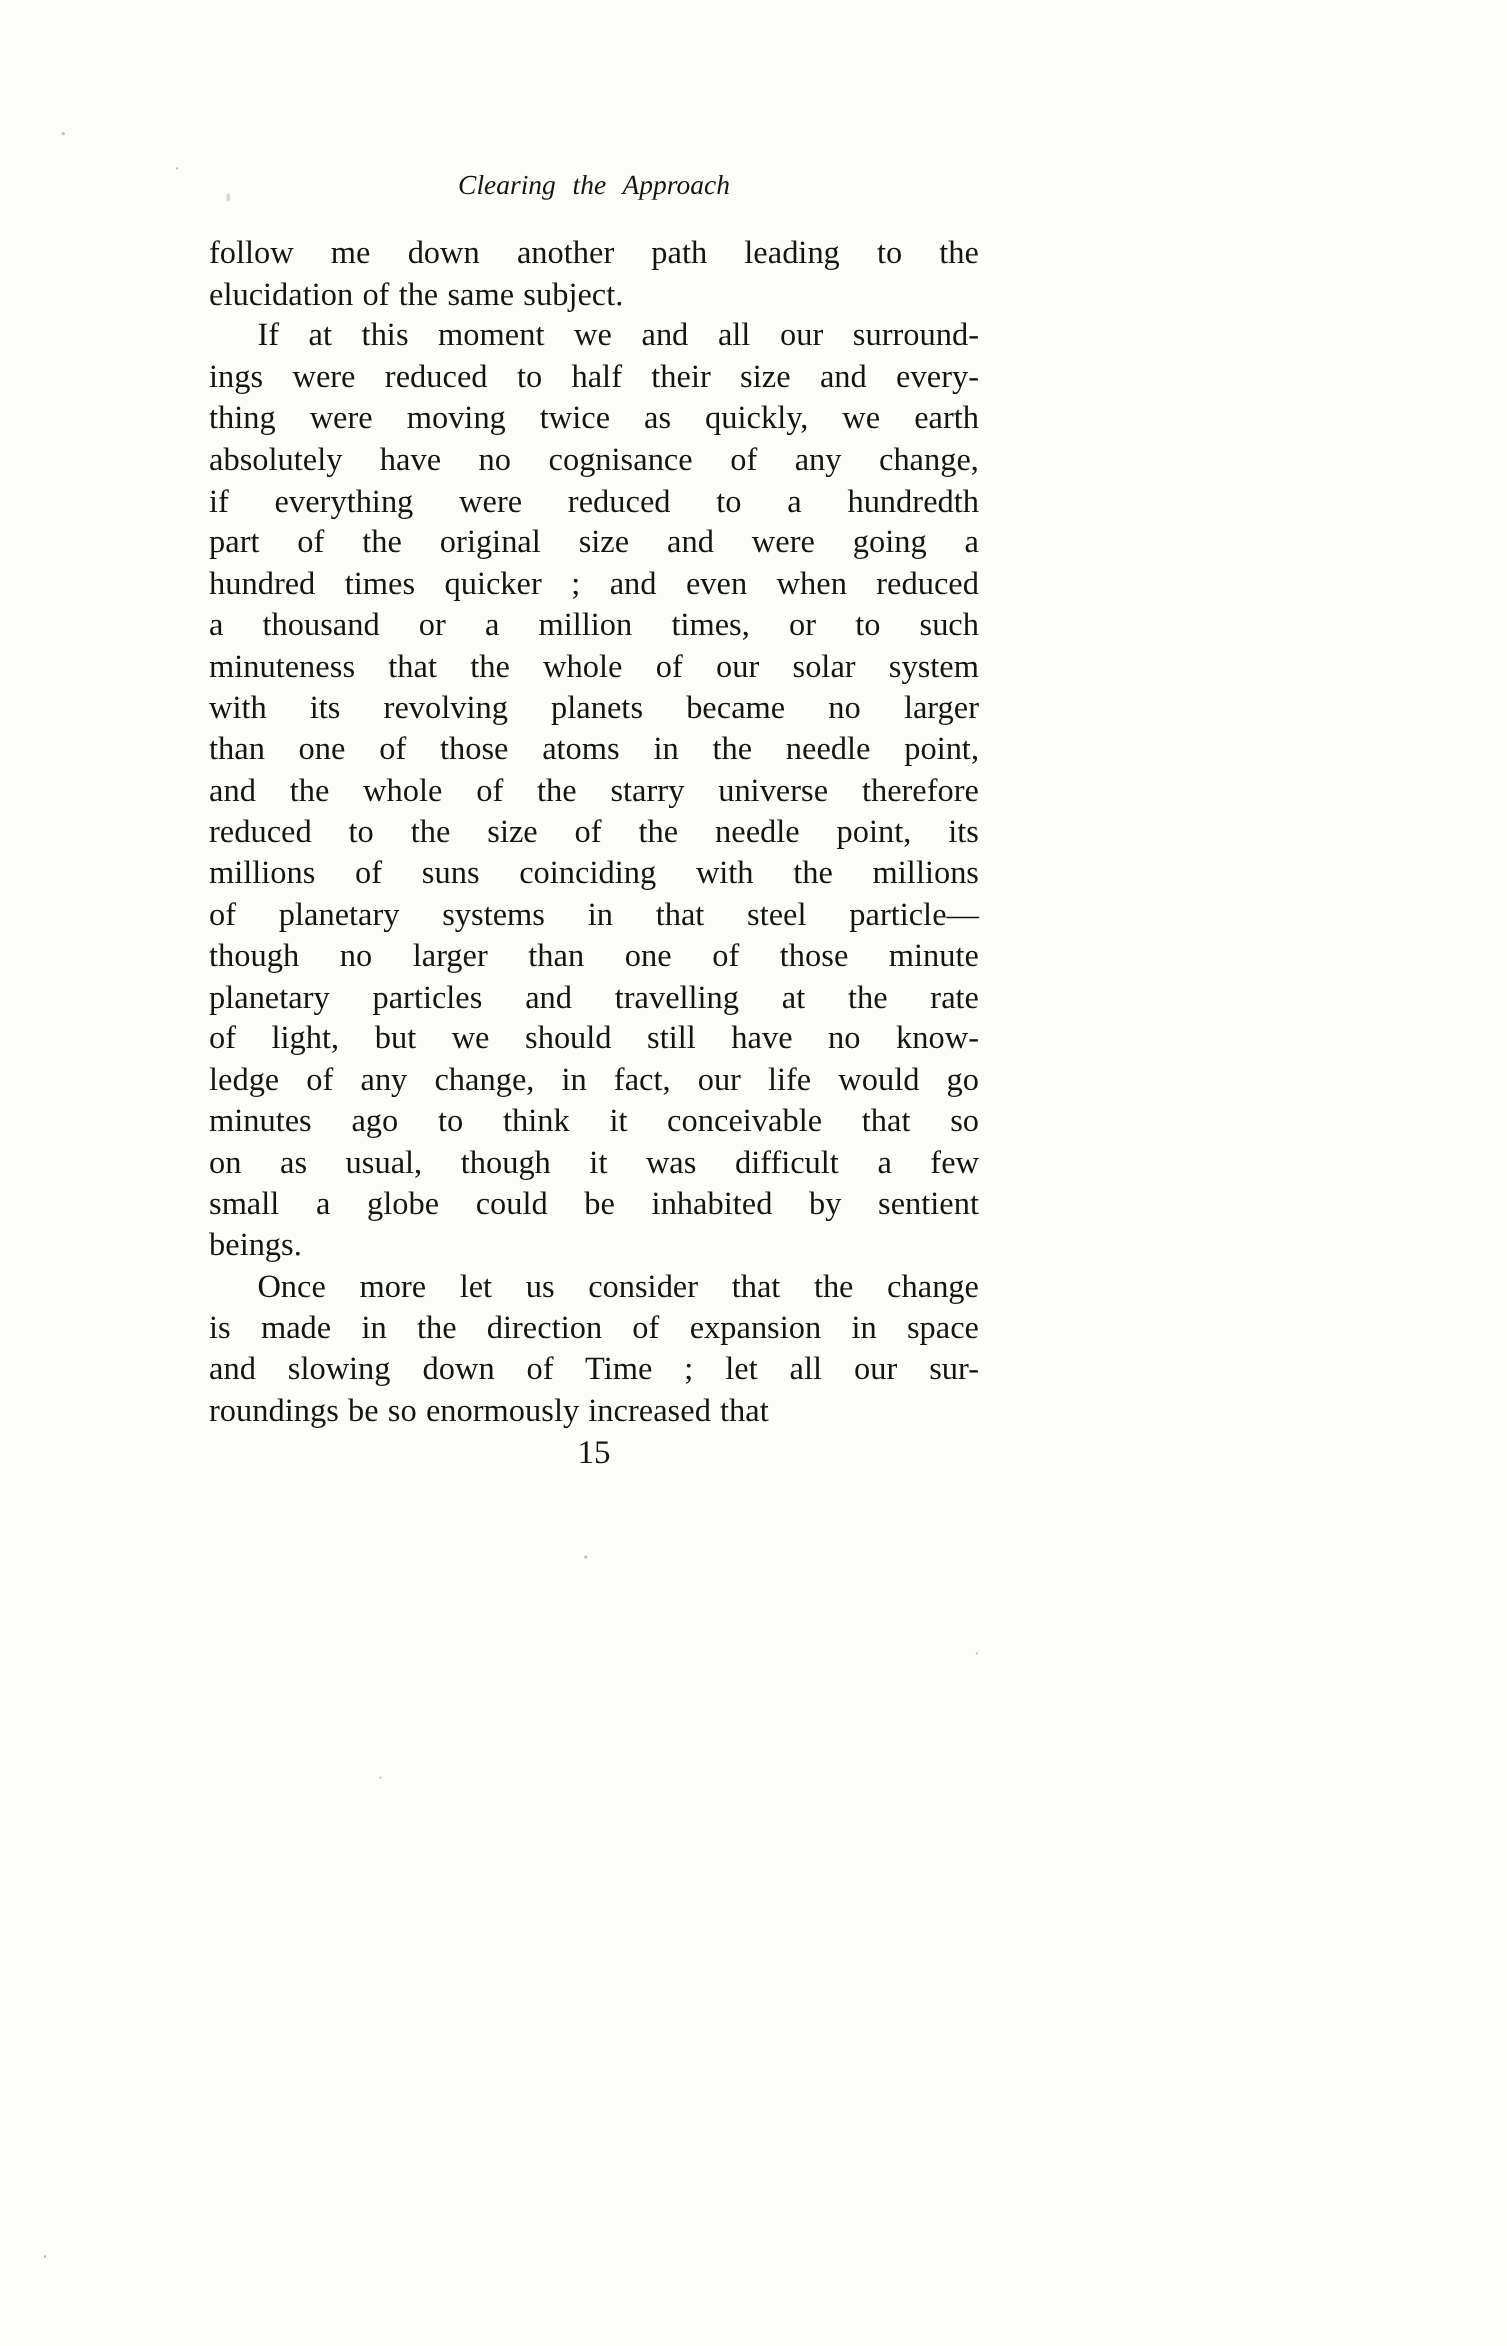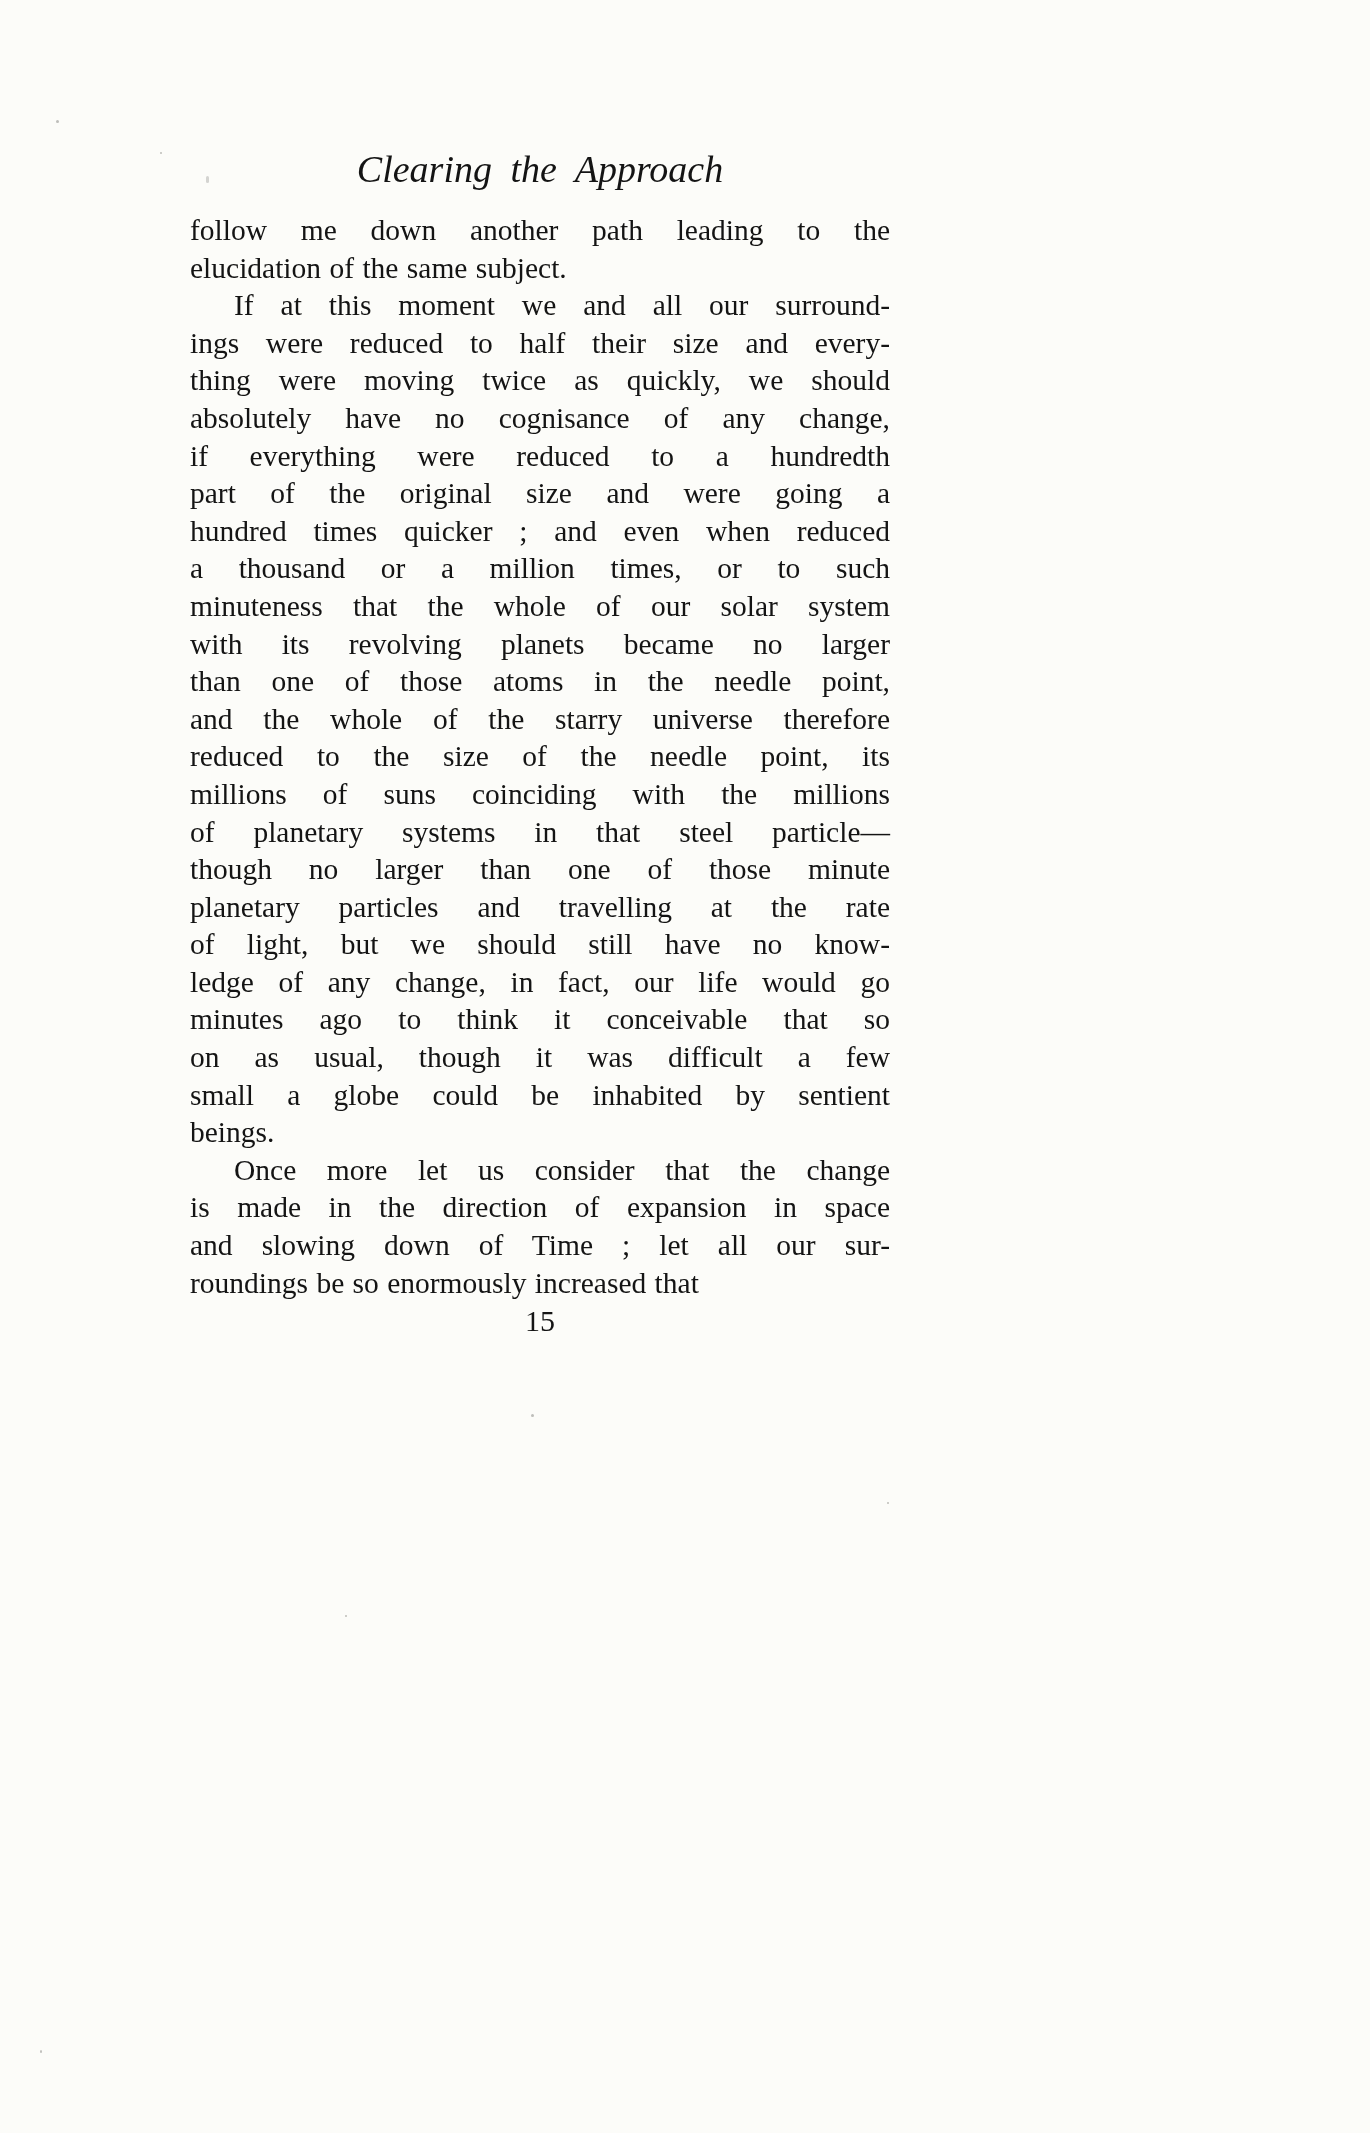--- a/index.html
+++ b/index.html
@@ -19,21 +19,21 @@
   }
   .text-block {
     position: absolute;
     left: 190px;
     top: 146px;
     width: 700px;
   }
   .page-title {
     font-style: italic;
     font-weight: 400;
-    font-size: 38px;
+    font-size: 25px;
     line-height: 46px;
     text-align: center;
     word-spacing: 9px;
     margin: 0 0 20px 0;
   }
   .paragraph {
     margin: 0;
   }
   .line {
     font-size: 29.5px;
@@ -87,21 +87,21 @@
     <h1 class="page-title">Clearing the Approach</h1>
 
     <div>
         <div class="paragraph">
           <div class="line">follow me down another path leading to the</div>
           <div class="line last">elucidation of the same subject.</div>
         </div>
         <div class="paragraph">
           <div class="line indent">If at this moment we and all our surround-</div>
           <div class="line">ings were reduced to half their size and every-</div>
-          <div class="line">thing were moving twice as quickly, we should</div>
+          <div class="line">thing were moving twice as quickly, we earth</div>
           <div class="line">absolutely have no cognisance of any change,</div>
           <div class="line">if everything were reduced to a hundredth</div>
           <div class="line">part of the original size and were going a</div>
           <div class="line">hundred times quicker ; and even when reduced</div>
           <div class="line">a thousand or a million times, or to such</div>
           <div class="line">minuteness that the whole of our solar system</div>
           <div class="line">with its revolving planets became no larger</div>
           <div class="line">than one of those atoms in the needle point,</div>
           <div class="line">and the whole of the starry universe therefore</div>
           <div class="line">reduced to the size of the needle point, its</div>

